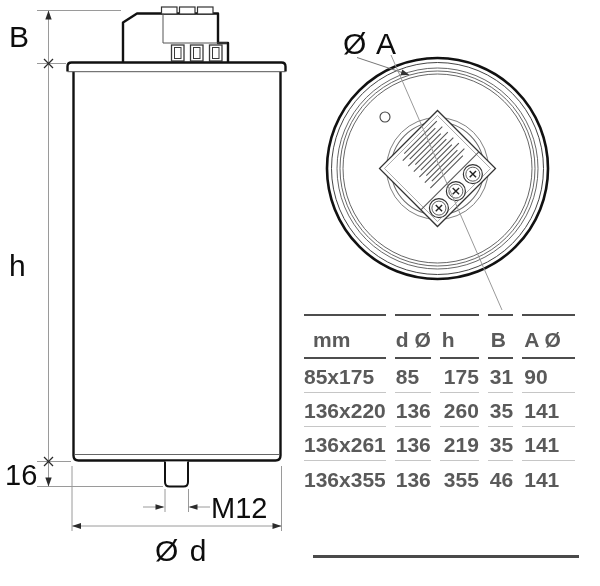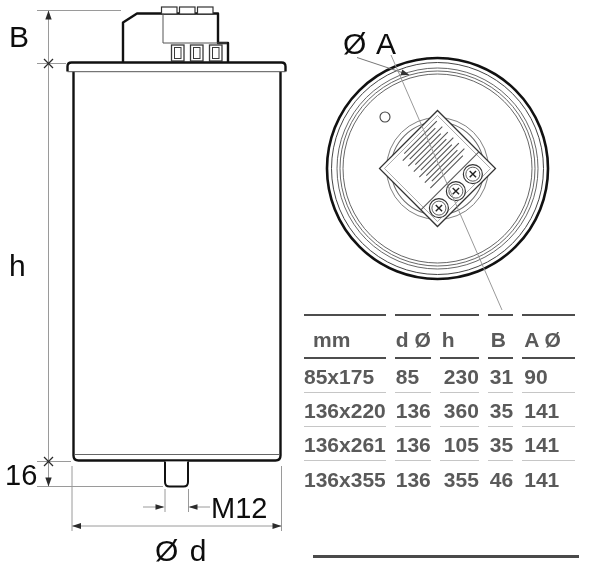--- a/index.html
+++ b/index.html
@@ -161,35 +161,35 @@
             <th>d Ø</th>
             <th>h</th>
             <th>B</th>
             <th>A Ø</th>
           </tr>
         </thead>
       <tbody>
           <tr>
             <td>85x175</td>
             <td>85</td>
-            <td>230</td>
+            <td>175</td>
             <td>31</td>
             <td>90</td>
           </tr>
           <tr>
             <td>136x220</td>
             <td>136</td>
-            <td>360</td>
+            <td>260</td>
             <td>35</td>
             <td>141</td>
           </tr>
           <tr>
             <td>136x261</td>
             <td>136</td>
-            <td>105</td>
+            <td>219</td>
             <td>35</td>
             <td>141</td>
           </tr>
           <tr>
             <td>136x355</td>
             <td>136</td>
             <td>355</td>
             <td>46</td>
             <td>141</td>
           </tr>

